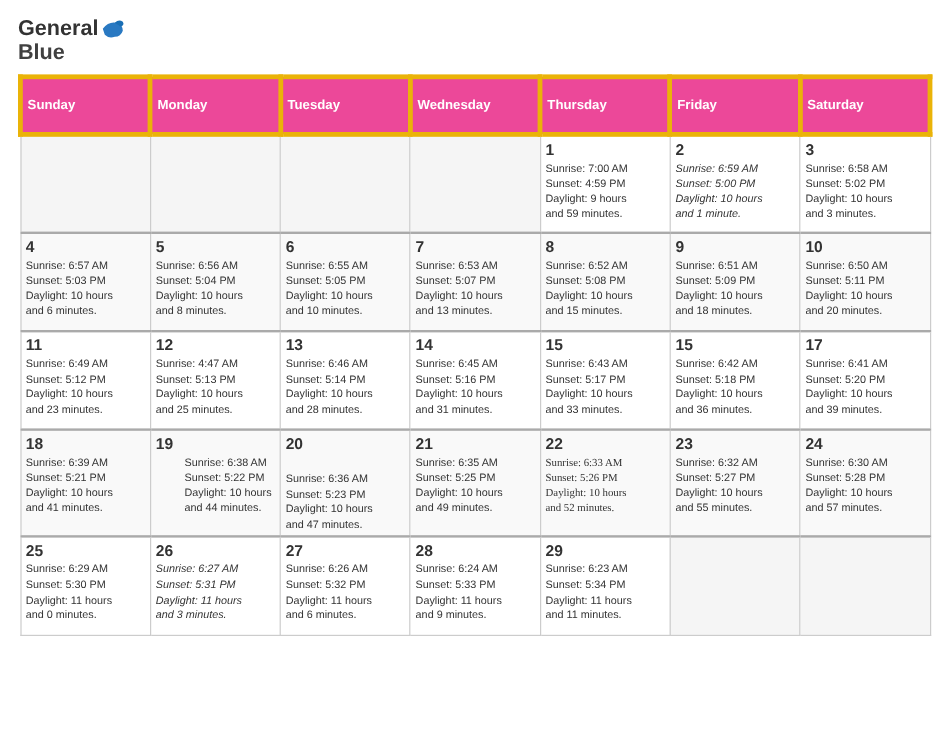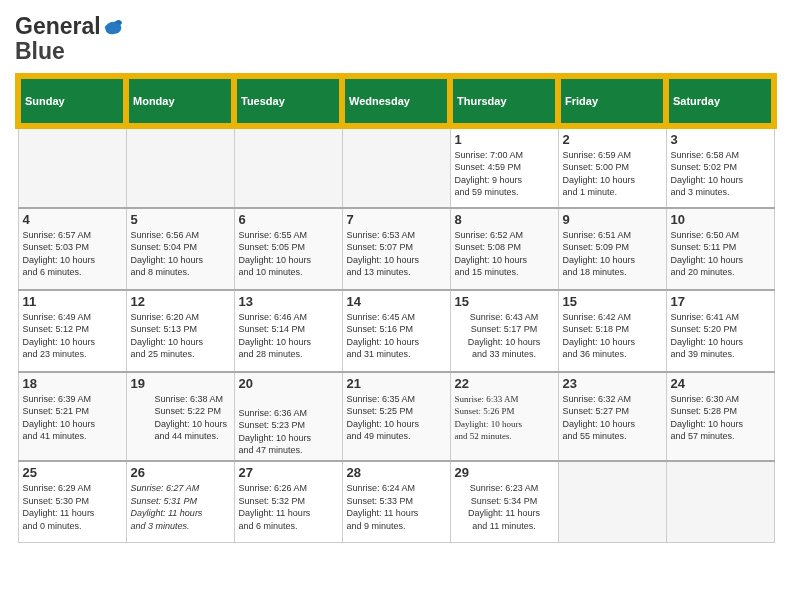--- a/index.html
+++ b/index.html
@@ -19,21 +19,21 @@
       align-items: flex-start;
       justify-content: space-between;
       margin-bottom: 8px;
     }
     .logo {
       display: flex;
       align-items: center;
       margin-top: 4px;
     }
     .logo-text {
-      font-size: 23px;
+      font-size: 18px;
       font-weight: bold;
       color: #333;
       line-height: 1.1;
     }
     .logo-blue { color: #404040; }
     .logo-icon {
       width: 20px;
       height: 20px;
       margin-left: 2px;
     }
@@ -49,27 +49,27 @@
     .subtitle {
       font-size: 13px;
       color: #555;
     }
     table {
       width: 100%;
       border-collapse: collapse;
       table-layout: fixed;
     }
     th {
-      background-color: #15803d;
+      background-color: #ec4899;
       color: #fff;
       font-size: 11px;
       font-weight: bold;
       padding: 16px 4px;
       text-align: left;
-      border: 6px solid #eab308;
+      border: 4px solid #eab308;
     }
     td {
       border: 1px solid #ccc;
       vertical-align: top;
       padding: 3px 4px;
       font-size: 9.5px;
       color: #333;
       height: 82px;
       background: #fff;
     }
@@ -141,21 +141,21 @@
           <td class="empty"></td>
           <td>
             <div class="day-number">1</div>
             <div class="day-info" style="white-space: pre-line;">Sunrise: 7:00 AM
 Sunset: 4:59 PM
 Daylight: 9 hours
 and 59 minutes.</div>
           </td>
           <td>
             <div class="day-number">2</div>
-            <div class="day-info" style="white-space: pre-line;">Sunrise: 6:59 AM
+            <div class="day-info" style="white-space: pre-line; font-style: italic;">Sunrise: 6:59 AM
 Sunset: 5:00 PM
 Daylight: 10 hours
 and 1 minute.</div>
           </td>
           <td>
             <div class="day-number">3</div>
             <div class="day-info" style="white-space: pre-line;">Sunrise: 6:58 AM
 Sunset: 5:02 PM
 Daylight: 10 hours
 and 3 minutes.</div>
@@ -215,42 +215,42 @@
         <tr class="row-divider">
           <td>
             <div class="day-number">11</div>
             <div class="day-info" style="white-space: pre-line;">Sunrise: 6:49 AM
 Sunset: 5:12 PM
 Daylight: 10 hours
 and 23 minutes.</div>
           </td>
           <td>
             <div class="day-number">12</div>
-            <div class="day-info" style="white-space: pre-line;">Sunrise: 6:20 AM
+            <div class="day-info" style="white-space: pre-line;">Sunrise: 4:47 AM
 Sunset: 5:13 PM
 Daylight: 10 hours
 and 25 minutes.</div>
           </td>
           <td>
             <div class="day-number">13</div>
             <div class="day-info" style="white-space: pre-line;">Sunrise: 6:46 AM
 Sunset: 5:14 PM
 Daylight: 10 hours
 and 28 minutes.</div>
           </td>
           <td>
             <div class="day-number">14</div>
             <div class="day-info" style="white-space: pre-line;">Sunrise: 6:45 AM
 Sunset: 5:16 PM
 Daylight: 10 hours
 and 31 minutes.</div>
           </td>
           <td>
             <div class="day-number">15</div>
-            <div class="day-info" style="white-space: pre-line; text-align: center;">Sunrise: 6:43 AM
+            <div class="day-info" style="white-space: pre-line;">Sunrise: 6:43 AM
 Sunset: 5:17 PM
 Daylight: 10 hours
 and 33 minutes.</div>
           </td>
           <td>
             <div class="day-number">15</div>
             <div class="day-info" style="white-space: pre-line;">Sunrise: 6:42 AM
 Sunset: 5:18 PM
 Daylight: 10 hours
 and 36 minutes.</div>
@@ -338,21 +338,21 @@
           </td>
           <td>
             <div class="day-number">28</div>
             <div class="day-info" style="white-space: pre-line;">Sunrise: 6:24 AM
 Sunset: 5:33 PM
 Daylight: 11 hours
 and 9 minutes.</div>
           </td>
           <td>
             <div class="day-number">29</div>
-            <div class="day-info" style="white-space: pre-line; text-align: center;">Sunrise: 6:23 AM
+            <div class="day-info" style="white-space: pre-line;">Sunrise: 6:23 AM
 Sunset: 5:34 PM
 Daylight: 11 hours
 and 11 minutes.</div>
           </td>
           <td class="empty"></td>
           <td class="empty"></td>
         </tr>
       </tbody>
   </table>
 </div>

